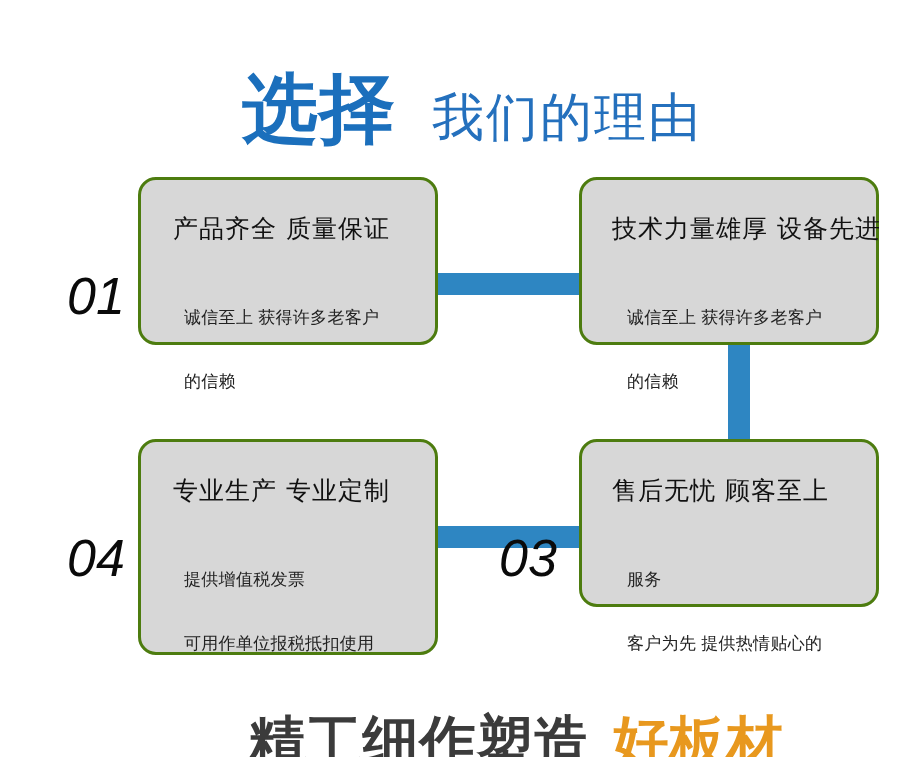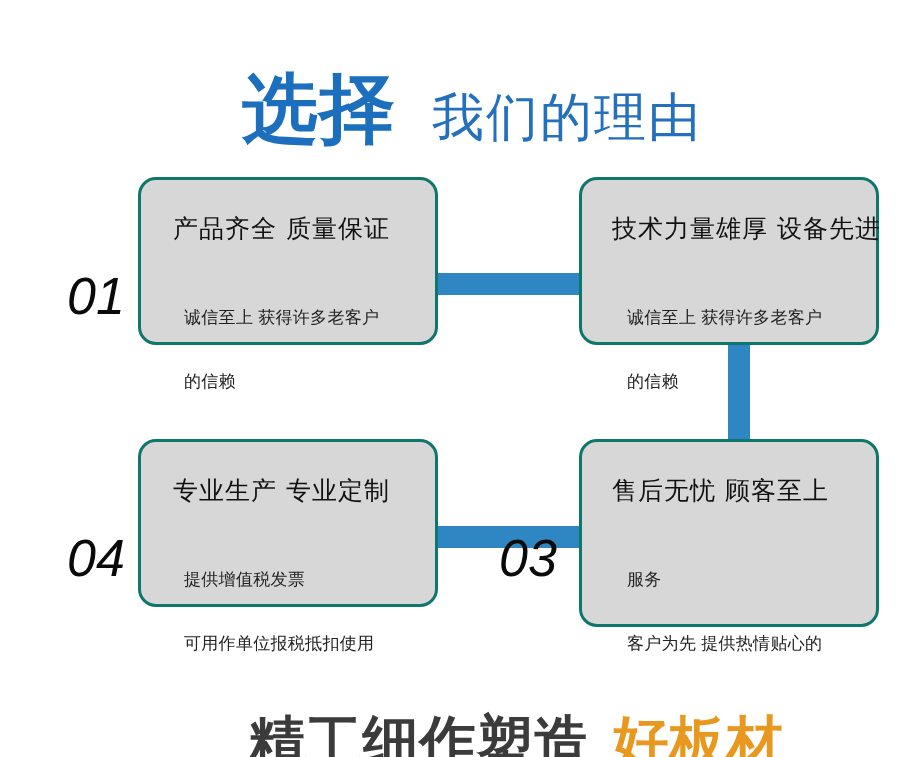--- a/index.html
+++ b/index.html
@@ -52,28 +52,28 @@
     background: #2e86c2;
   }
   .conn-h1 { left: 414px; top: 251px; width: 146px; height: 3px; }
   .conn-v1 { left: 706px; top: 322px; width: 3px; height: 96px; }
   .conn-h2 { left: 414px; top: 504px; width: 146px; height: 3px; }
 
   
   .card {
     position: absolute;
     background: #d7d7d7;
-    border: 3px solid #0f766e;
+    border: 3px solid #4d7c0f;
     border-radius: 18px;
     padding: 22px 18px 18px 22px;
   }
   .card-01 { left: 116px; top: 155px; width: 300px; height: 168px; }
   .card-02 { left: 557px; top: 155px; width: 300px; height: 168px; }
-  .card-04 { left: 116px; top: 417px; width: 300px; height: 168px; }
-  .card-03 { left: 557px; top: 417px; width: 300px; height: 188px; }
+  .card-04 { left: 116px; top: 417px; width: 300px; height: 216px; }
+  .card-03 { left: 557px; top: 417px; width: 300px; height: 168px; }
 
   .card-title {
     font-size: 25px;
     font-weight: normal;
     color: #111111;
     letter-spacing: 1px;
     line-height: 1.25;
     white-space: nowrap;
     font-family: "DejaVu Sans", "Liberation Sans", sans-serif;
   }

